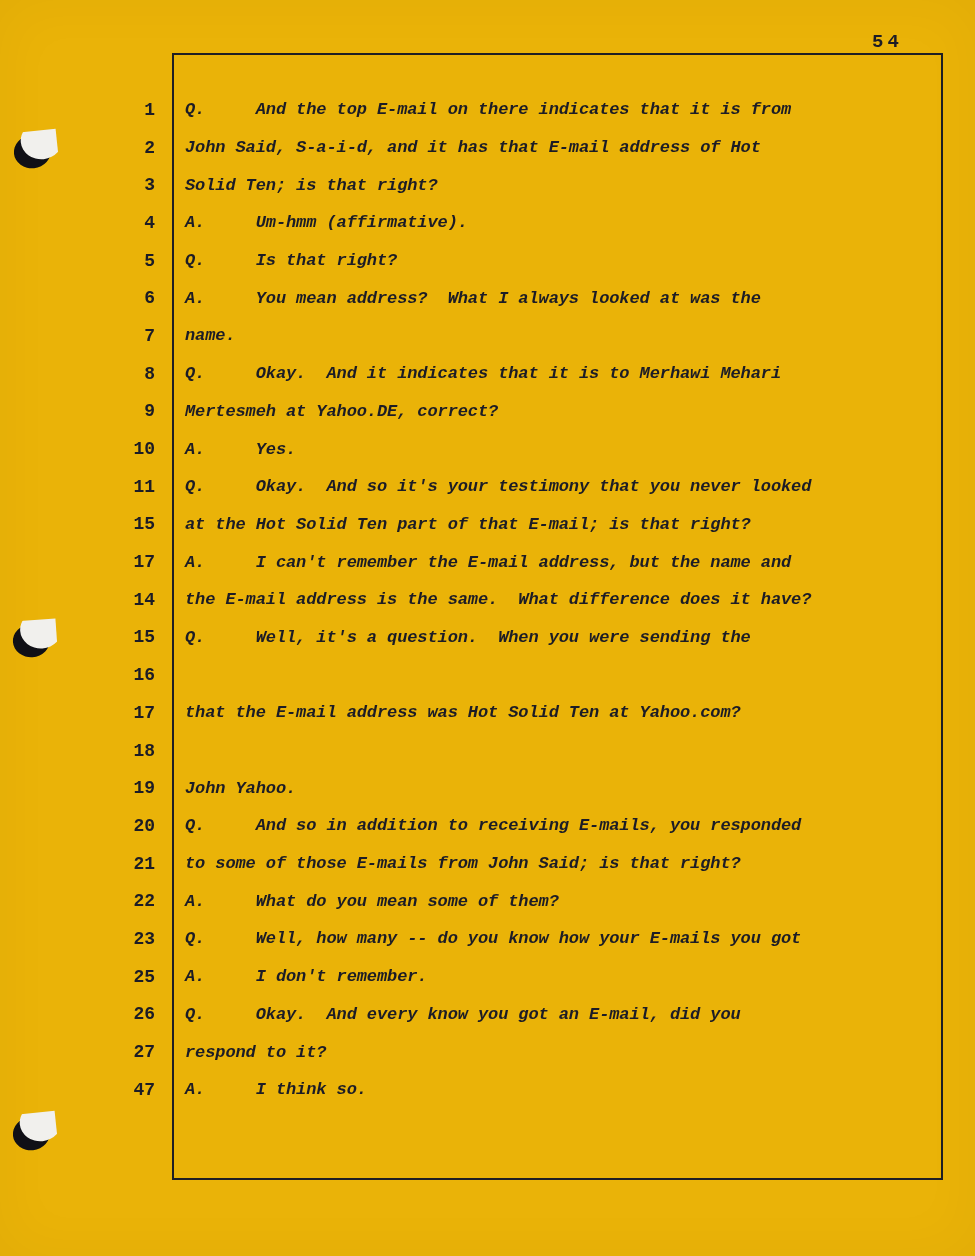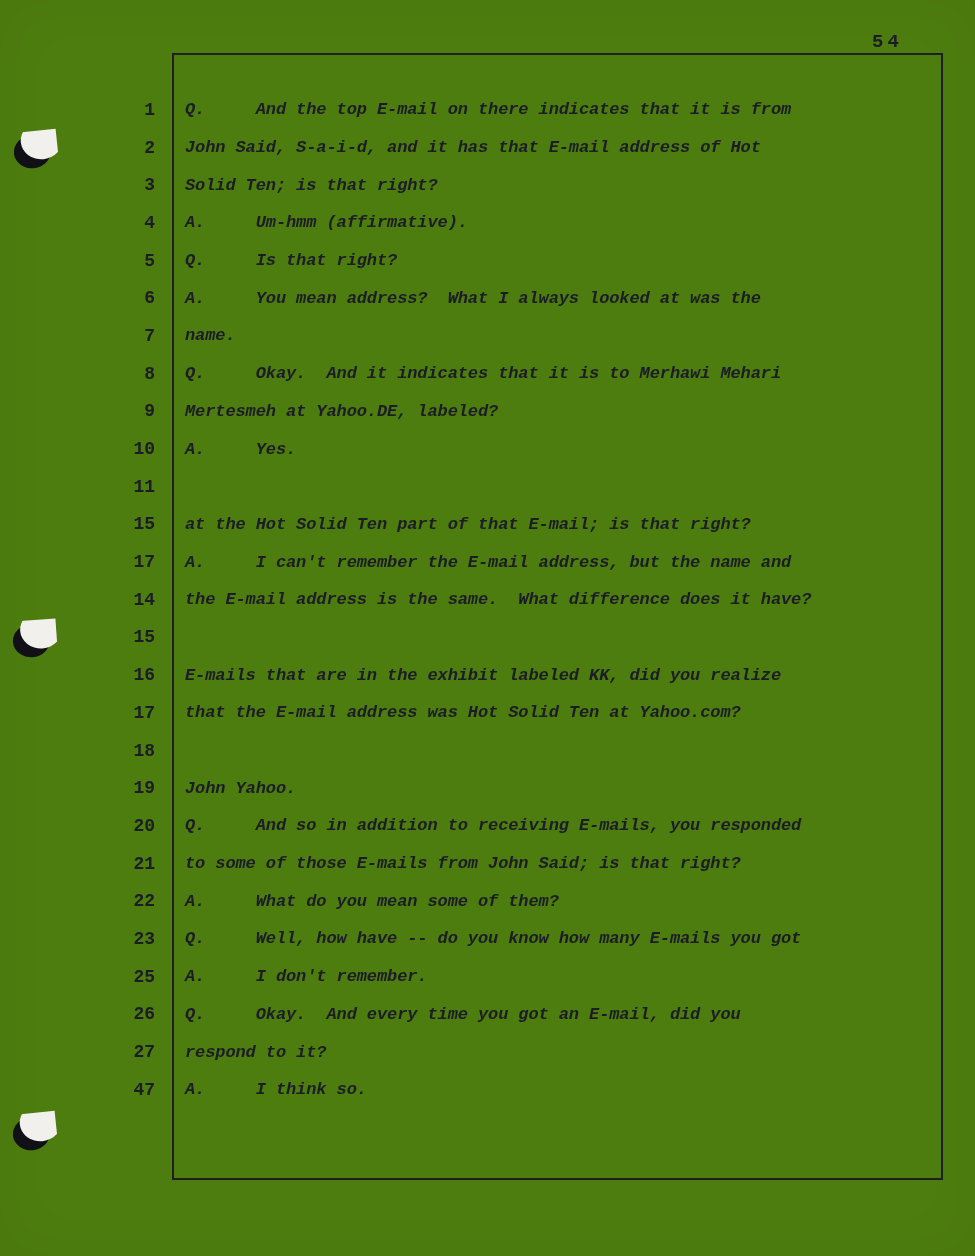--- a/index.html
+++ b/index.html
@@ -2,21 +2,21 @@
 <html><head>
 <meta charset="utf-8">
 <style>
   html, body { margin: 0; padding: 0; }
   body { background: #d8d6d2; font-family: "Liberation Mono", "DejaVu Sans Mono", monospace; }
 
   .page {
     position: relative;
     width: 975px;
     height: 1256px;
-    background: #4d7c0f;
+    background: #eab308;
     overflow: hidden;
     box-shadow: inset 0 0 60px rgba(0,0,0,0.04);
   }
 
   .page-number {
     position: absolute;
     top: 31px;
     left: 872px;
     font-size: 19px;
     font-weight: 700;
@@ -144,47 +144,48 @@
       <div class="row">
         <div class="num">7</div>
         <div class="txt">name.</div>
       </div>
       <div class="row">
         <div class="num">8</div>
         <div class="txt">Q.     Okay.  And it indicates that it is to Merhawi Mehari</div>
       </div>
       <div class="row">
         <div class="num">9</div>
-        <div class="txt">Mertesmeh at Yahoo.DE, labeled?</div>
+        <div class="txt">Mertesmeh at Yahoo.DE, correct?</div>
       </div>
       <div class="row">
         <div class="num">10</div>
         <div class="txt">A.     Yes.</div>
       </div>
       <div class="row">
         <div class="num">11</div>
+        <div class="txt">Q.     Okay.  And so it's your testimony that you never looked</div>
       </div>
       <div class="row">
         <div class="num">15</div>
         <div class="txt">at the Hot Solid Ten part of that E-mail; is that right?</div>
       </div>
       <div class="row">
         <div class="num">17</div>
         <div class="txt">A.     I can't remember the E-mail address, but the name and</div>
       </div>
       <div class="row">
         <div class="num">14</div>
         <div class="txt">the E-mail address is the same.  What difference does it have?</div>
       </div>
       <div class="row">
         <div class="num">15</div>
+        <div class="txt">Q.     Well, it's a question.  When you were sending the</div>
       </div>
       <div class="row">
         <div class="num">16</div>
-        <div class="txt">E-mails that are in the exhibit labeled KK, did you realize</div>
       </div>
       <div class="row">
         <div class="num">17</div>
         <div class="txt">that the E-mail address was Hot Solid Ten at Yahoo.com?</div>
       </div>
       <div class="row">
         <div class="num">18</div>
       </div>
       <div class="row">
         <div class="num">19</div>
@@ -197,29 +198,29 @@
       <div class="row">
         <div class="num">21</div>
         <div class="txt">to some of those E-mails from John Said; is that right?</div>
       </div>
       <div class="row">
         <div class="num">22</div>
         <div class="txt">A.     What do you mean some of them?</div>
       </div>
       <div class="row">
         <div class="num">23</div>
-        <div class="txt">Q.     Well, how have -- do you know how many E-mails you got</div>
+        <div class="txt">Q.     Well, how many -- do you know how your E-mails you got</div>
       </div>
       <div class="row">
         <div class="num">25</div>
         <div class="txt">A.     I don't remember.</div>
       </div>
       <div class="row">
         <div class="num">26</div>
-        <div class="txt">Q.     Okay.  And every time you got an E-mail, did you</div>
+        <div class="txt">Q.     Okay.  And every know you got an E-mail, did you</div>
       </div>
       <div class="row">
         <div class="num">27</div>
         <div class="txt">respond to it?</div>
       </div>
       <div class="row">
         <div class="num">47</div>
         <div class="txt">A.     I think so.</div>
       </div>
     </div>

